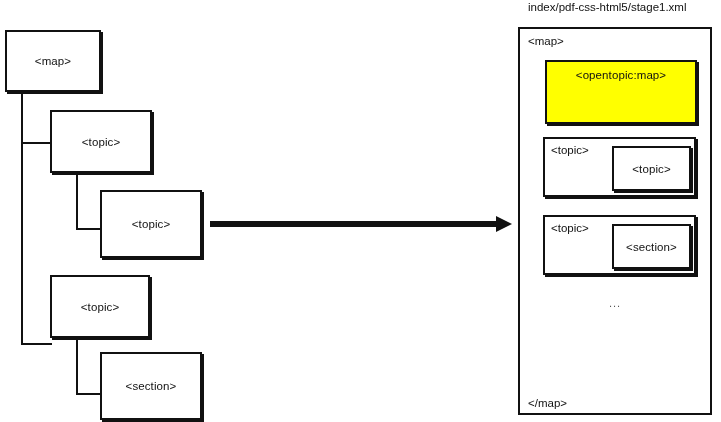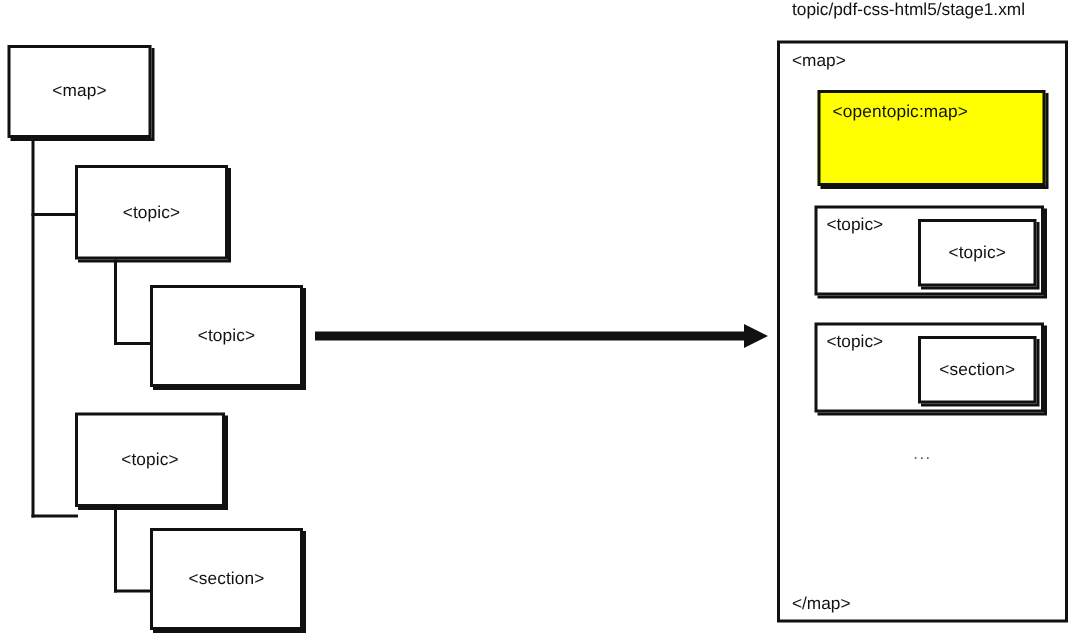--- a/index.html
+++ b/index.html
@@ -90,21 +90,21 @@
     box-sizing: border-box;
     background: #ffff00;
     border: 2px solid #111111;
     box-shadow: 2px 2px 0 0 #111111;
     padding: 6px 8px;
   }
   .yellow-box .node-label {
     font-size: 11.5px;
     line-height: 15px;
     white-space: pre-line;
-    text-align: left;
+    text-align: center;
     display: block;
   }
 
   .topic-group {
     position: absolute;
     box-sizing: border-box;
     background: #ffffff;
     border: 2px solid #111111;
     box-shadow: 2px 2px 0 0 #111111;
   }
@@ -171,21 +171,21 @@
 
   <div class="connector conn-v" style="left:76px; top:338px; height:57px;"></div>
   <div class="connector conn-h" style="left:76px; top:393px; width:26px;"></div>
 </div>
 
 <svg id="flow-arrow" viewBox="0 0 302 24">
   <line x1="0" y1="12" x2="288" y2="12" stroke="#111111" stroke-width="6"></line>
   <polygon points="286,4 302,12 286,20" fill="#111111"></polygon>
 </svg>
 
-<div id="right-panel-title">topic/pdf-css-html5/stage1.xml</div>
+<div id="right-panel-title">index/pdf-css-html5/stage1.xml</div>
 
 <div id="right-panel">
 
   <div class="panel-tag" id="panel-open-tag">&lt;map&gt;</div>
 
   <div class="yellow-box" style="left:25px; top:31px; width:152px; height:64px;">
     <span class="node-label">&lt;opentopic:map&gt;</span>
   </div>
 
   <div class="topic-group" style="left:23px; top:108px; width:153px; height:60px;">

